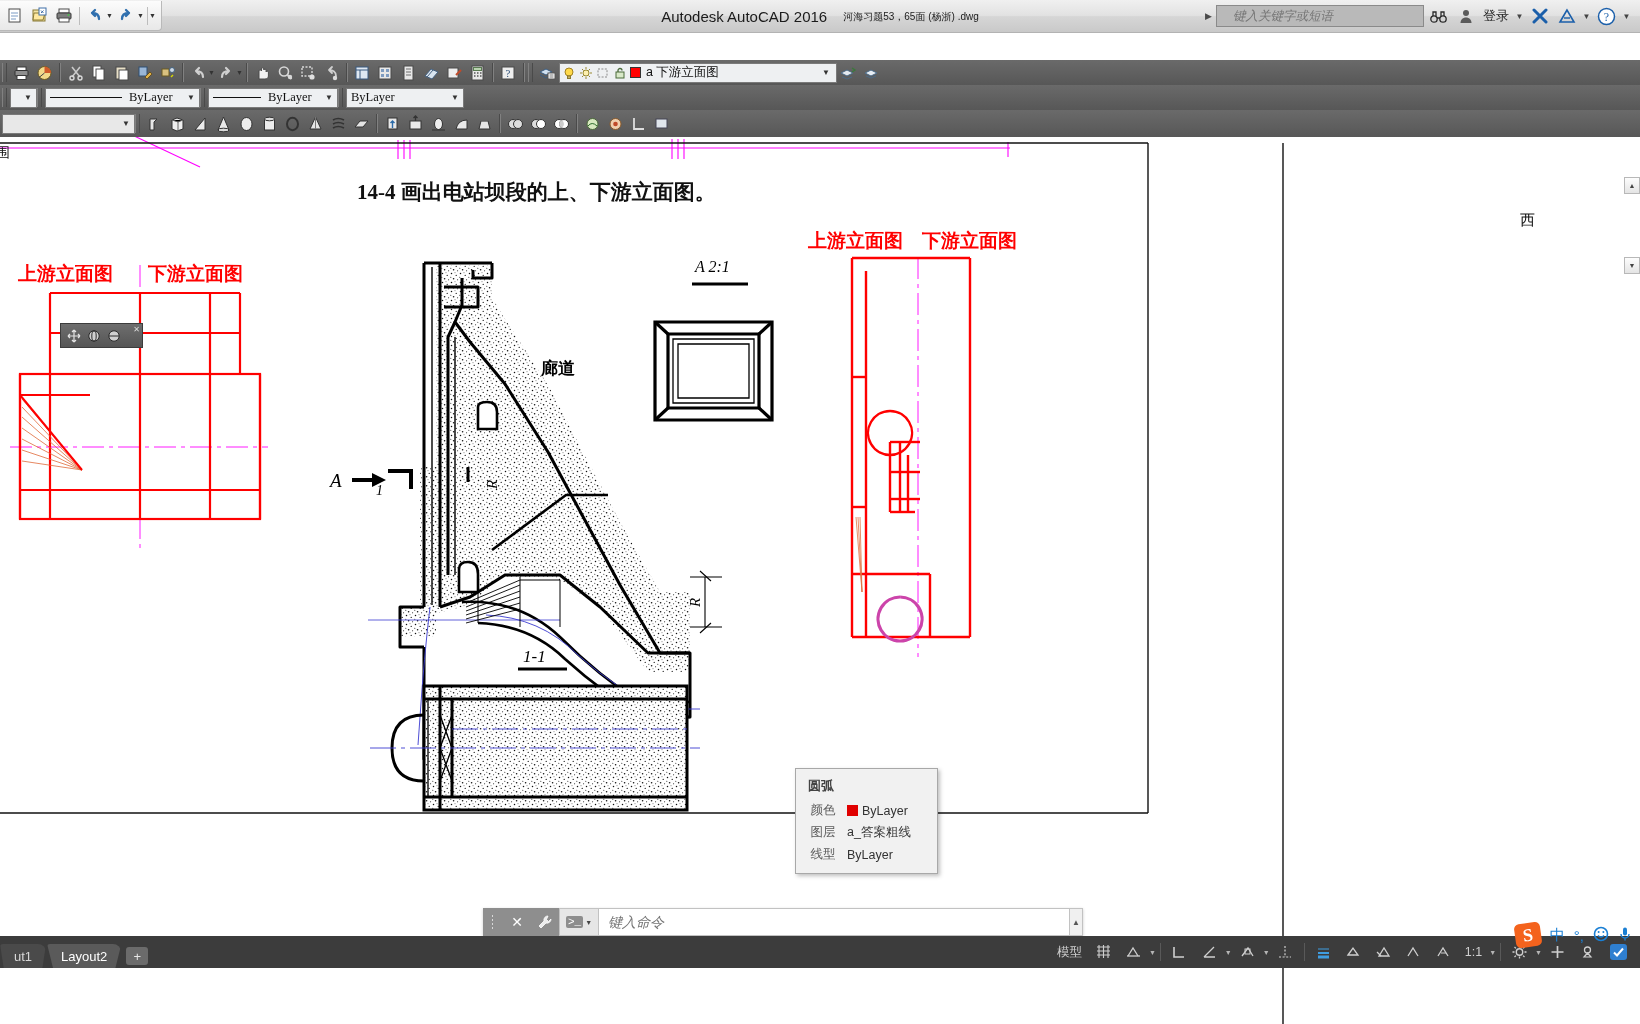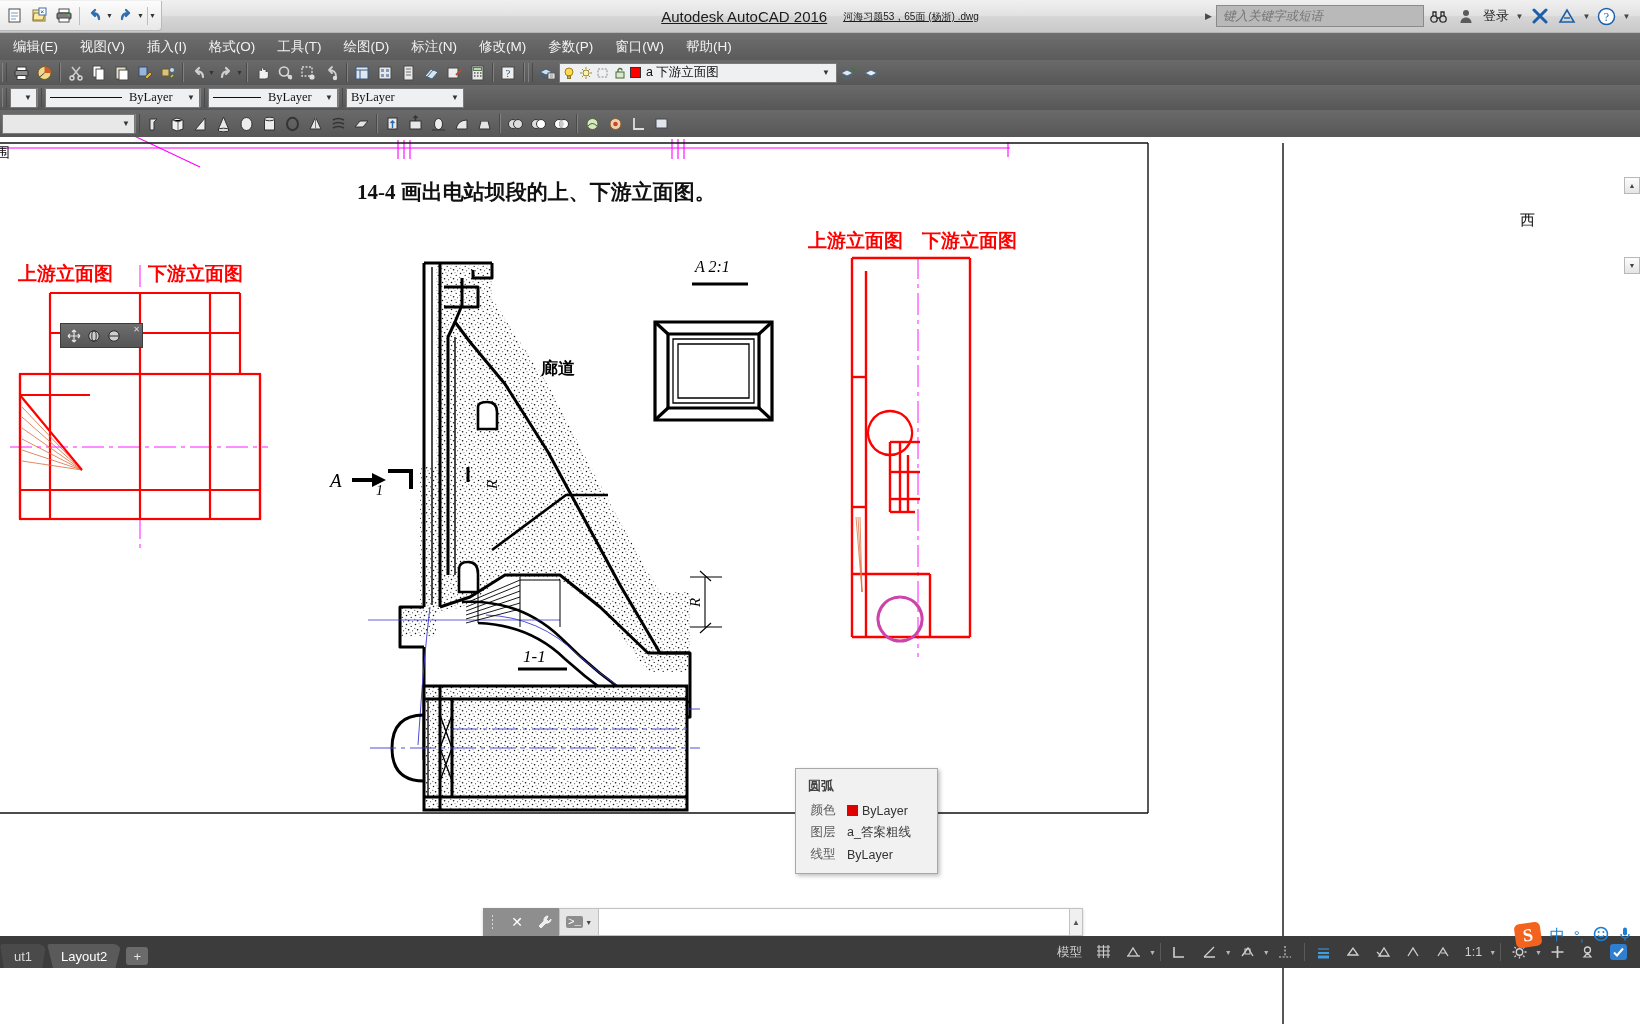--- a/index.html
+++ b/index.html
@@ -28,32 +28,32 @@
   .qat-btn {
     width: 24px; height: 24px; display: flex; align-items: center; justify-content: center;
     border-radius: 2px; cursor: pointer;
   }
   .qat-sep { width: 1px; height: 18px; background: #bdbdbd; margin: 0 2px; }
   .mini-arrow { font-size: 7px; color: #333; margin-left: -2px; }
 
   .app-title {
     position: absolute; left: 0; top: 0; width: 1640px; height: 33px;
     display: flex; align-items: center; justify-content: center;
-    font-size: 15px; color: #1b1b1b; gap: 16px; pointer-events: none; text-decoration: underline;
+    font-size: 15px; color: #1b1b1b; gap: 16px; pointer-events: none;
   }
   .app-title .fname { font-size: 10px; }
 
   .title-right {
     position: absolute; right: 8px; top: 3px; height: 26px;
     display: flex; align-items: center; gap: 2px;
   }
   .searchbox {
     width: 208px; height: 22px;
     background: #b9b9b9; border: 1px solid #8a8a8a;
-    display: flex; align-items: center; padding-left: 6px;
+    display: flex; align-items: center; padding-left: 16px;
   }
   .searchbox input {
     width: 100%; height: 18px; border: none; outline: none; background: transparent;
     font-style: italic; font-size: 12.5px; color: #6e6e6e;
     font-family: "Liberation Sans", sans-serif;
   }
   .tb-icon {
     width: 25px; height: 24px; display: flex; align-items: center; justify-content: center;
     cursor: pointer; border-radius: 2px; font-size: 13px; color: #2b2b2b;
   }
@@ -329,33 +329,20 @@
       <div class="tb-icon">
         <svg width="19" height="19" viewBox="0 0 19 19">
           <circle cx="9.5" cy="9.5" r="8" fill="#fff" stroke="#1b5faa" stroke-width="1.5"></circle>
           <text x="9.5" y="14" font-size="12" fill="#1b5faa" text-anchor="middle" font-family="Liberation Serif, serif">?</text>
         </svg>
       </div>
       <span class="caret">▼</span>
     </div>
   </div>
 
-  <div class="menubar">
-    <div class="menu-item">编辑(E)</div>
-    <div class="menu-item">视图(V)</div>
-    <div class="menu-item">插入(I)</div>
-    <div class="menu-item">格式(O)</div>
-    <div class="menu-item">工具(T)</div>
-    <div class="menu-item">绘图(D)</div>
-    <div class="menu-item">标注(N)</div>
-    <div class="menu-item">修改(M)</div>
-    <div class="menu-item">参数(P)</div>
-    <div class="menu-item">窗口(W)</div>
-    <div class="menu-item">帮助(H)</div>
-  </div>
 
   <div class="toolrow1">
     <div class="grip"></div>
     <div class="tool-btn">
       <svg width="17" height="16" viewBox="0 0 17 16">
         <rect x="4" y="2" width="9" height="3.5" fill="#fff" stroke="#3a3a3a"></rect>
         <rect x="2" y="5.5" width="13" height="5.5" rx="1" fill="#8e8e8e" stroke="#333"></rect>
         <rect x="4" y="10.5" width="9" height="4" fill="#fff" stroke="#3a3a3a"></rect>
       </svg>
     </div>
@@ -942,20 +929,21 @@
     <div class="cmd-btn">
       <svg width="16" height="16" viewBox="0 0 16 16">
         <path d="M11 2a4 4 0 0 0-4 5l-5 5 2 2 5-5a4 4 0 0 0 5-4l-2.5 2.5-2-2z" fill="#ececec" stroke="#fff" stroke-width="0.8"></path>
       </svg>
     </div>
     <div class="cmd-promptbtn">
       <span class="ps">&gt;_</span>
       <span style="font-size:7px;color:#444">▼</span>
     </div>
     <div class="cmd-input">
+      <input readonly="" placeholder="键入命令" style="">
       <div class="cmd-scroll">▲</div>
     </div>
   </div>
 
   <div class="bottombar">
 
     <div class="layout-tabs">
       <div class="ltab">ut1</div>
       <div class="ltab active">Layout2</div>
       <div class="ltab-plus">+</div>

